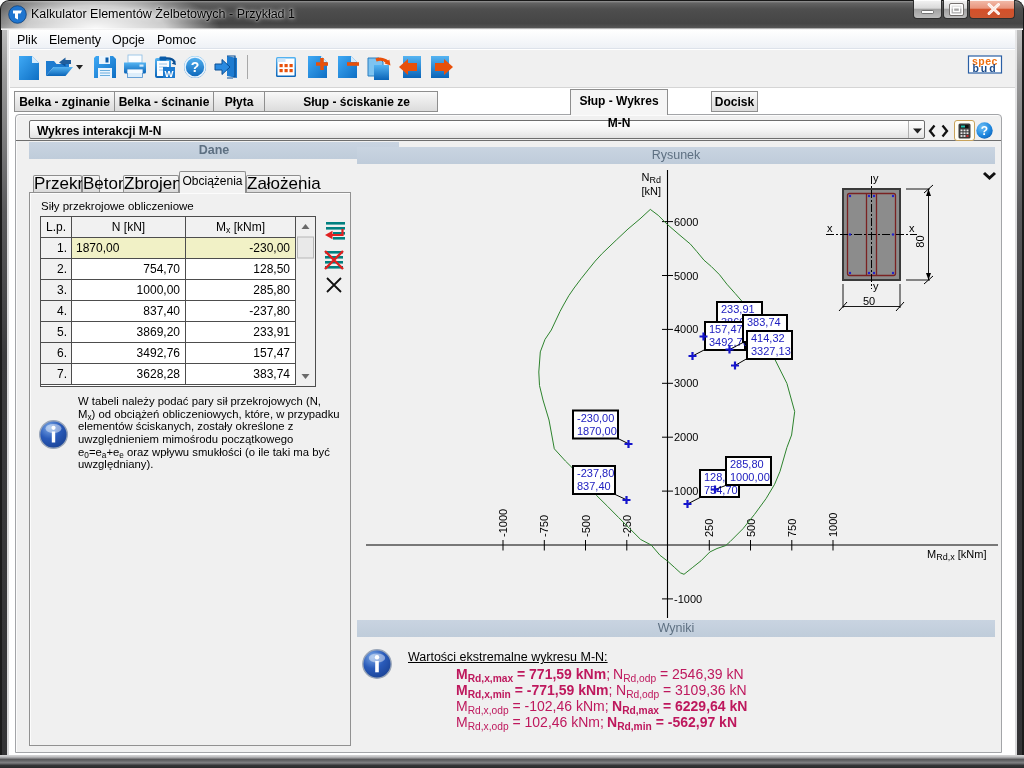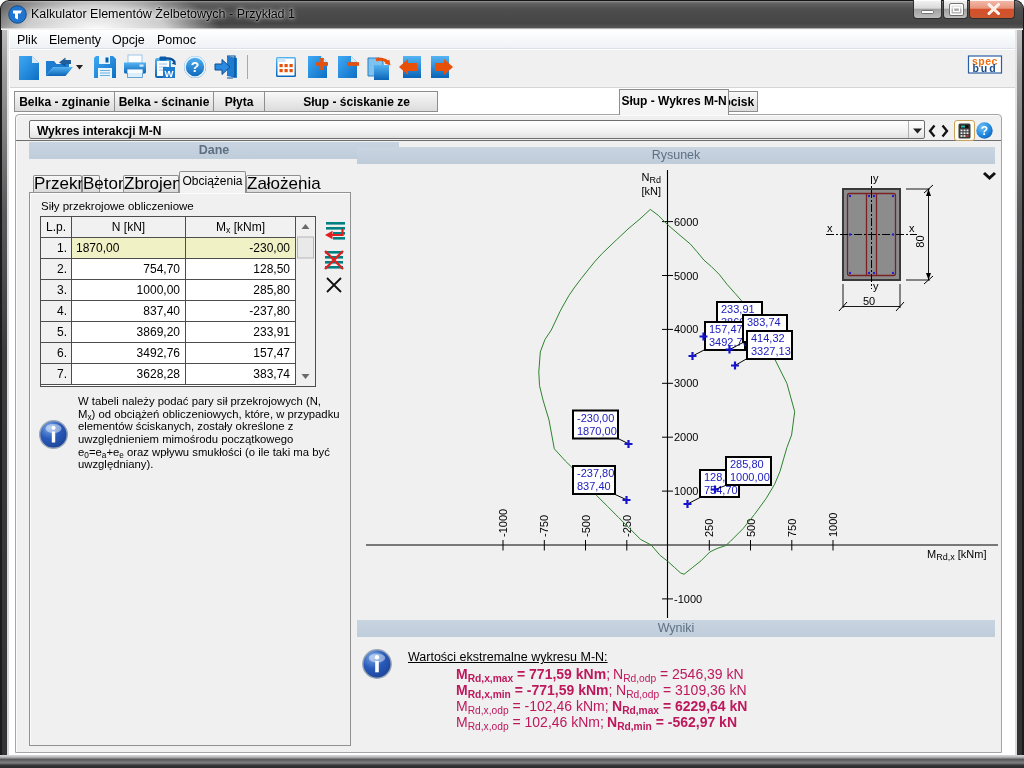--- a/index.html
+++ b/index.html
@@ -186,21 +186,21 @@
         <rect x="0.5" y="0.5" width="33" height="17" fill="#fff" stroke="#2a5fa5" stroke-width="1.2"></rect>
         <text x="17" y="9" font-size="10.5" font-weight="bold" fill="#f07010" text-anchor="middle" font-family="Liberation Sans" letter-spacing="0.5">spec</text>
         <text x="17" y="16.5" font-size="10.5" font-weight="bold" fill="#1a4a8a" text-anchor="middle" font-family="Liberation Sans" letter-spacing="2">bud</text>
       </g>
   </svg>
 
   <div class="tab" style="left:14px;width:101px;">Belka - zginanie</div>
   <div class="tab" style="left:114px;width:100px;">Belka - ścinanie</div>
   <div class="tab" style="left:213px;width:52px;">Płyta</div>
   <div class="tab" style="left:264px;width:174px;padding-left:11px;">Słup - ściskanie ze zginaniem</div>
-  <div id="tabactive" style="left:619px;width:110px;">Słup - Wykres M-N</div>
+  <div id="tabactive" style="left:570px;width:98px;">Słup - Wykres M-N</div>
   <div class="tab" style="left:711px;width:47px;">Docisk</div>
 
   <div id="frame"></div>
   <div id="frameline"></div>
   <div id="combo">
       <div id="combotext">Wykres interakcji M-N</div>
     </div>
 
   <div class="hbar" style="left:29px;top:142px;width:370px;font-weight:bold;">Dane</div>
   <div class="hbar" style="left:357px;top:147px;width:638px;">Rysunek</div>

